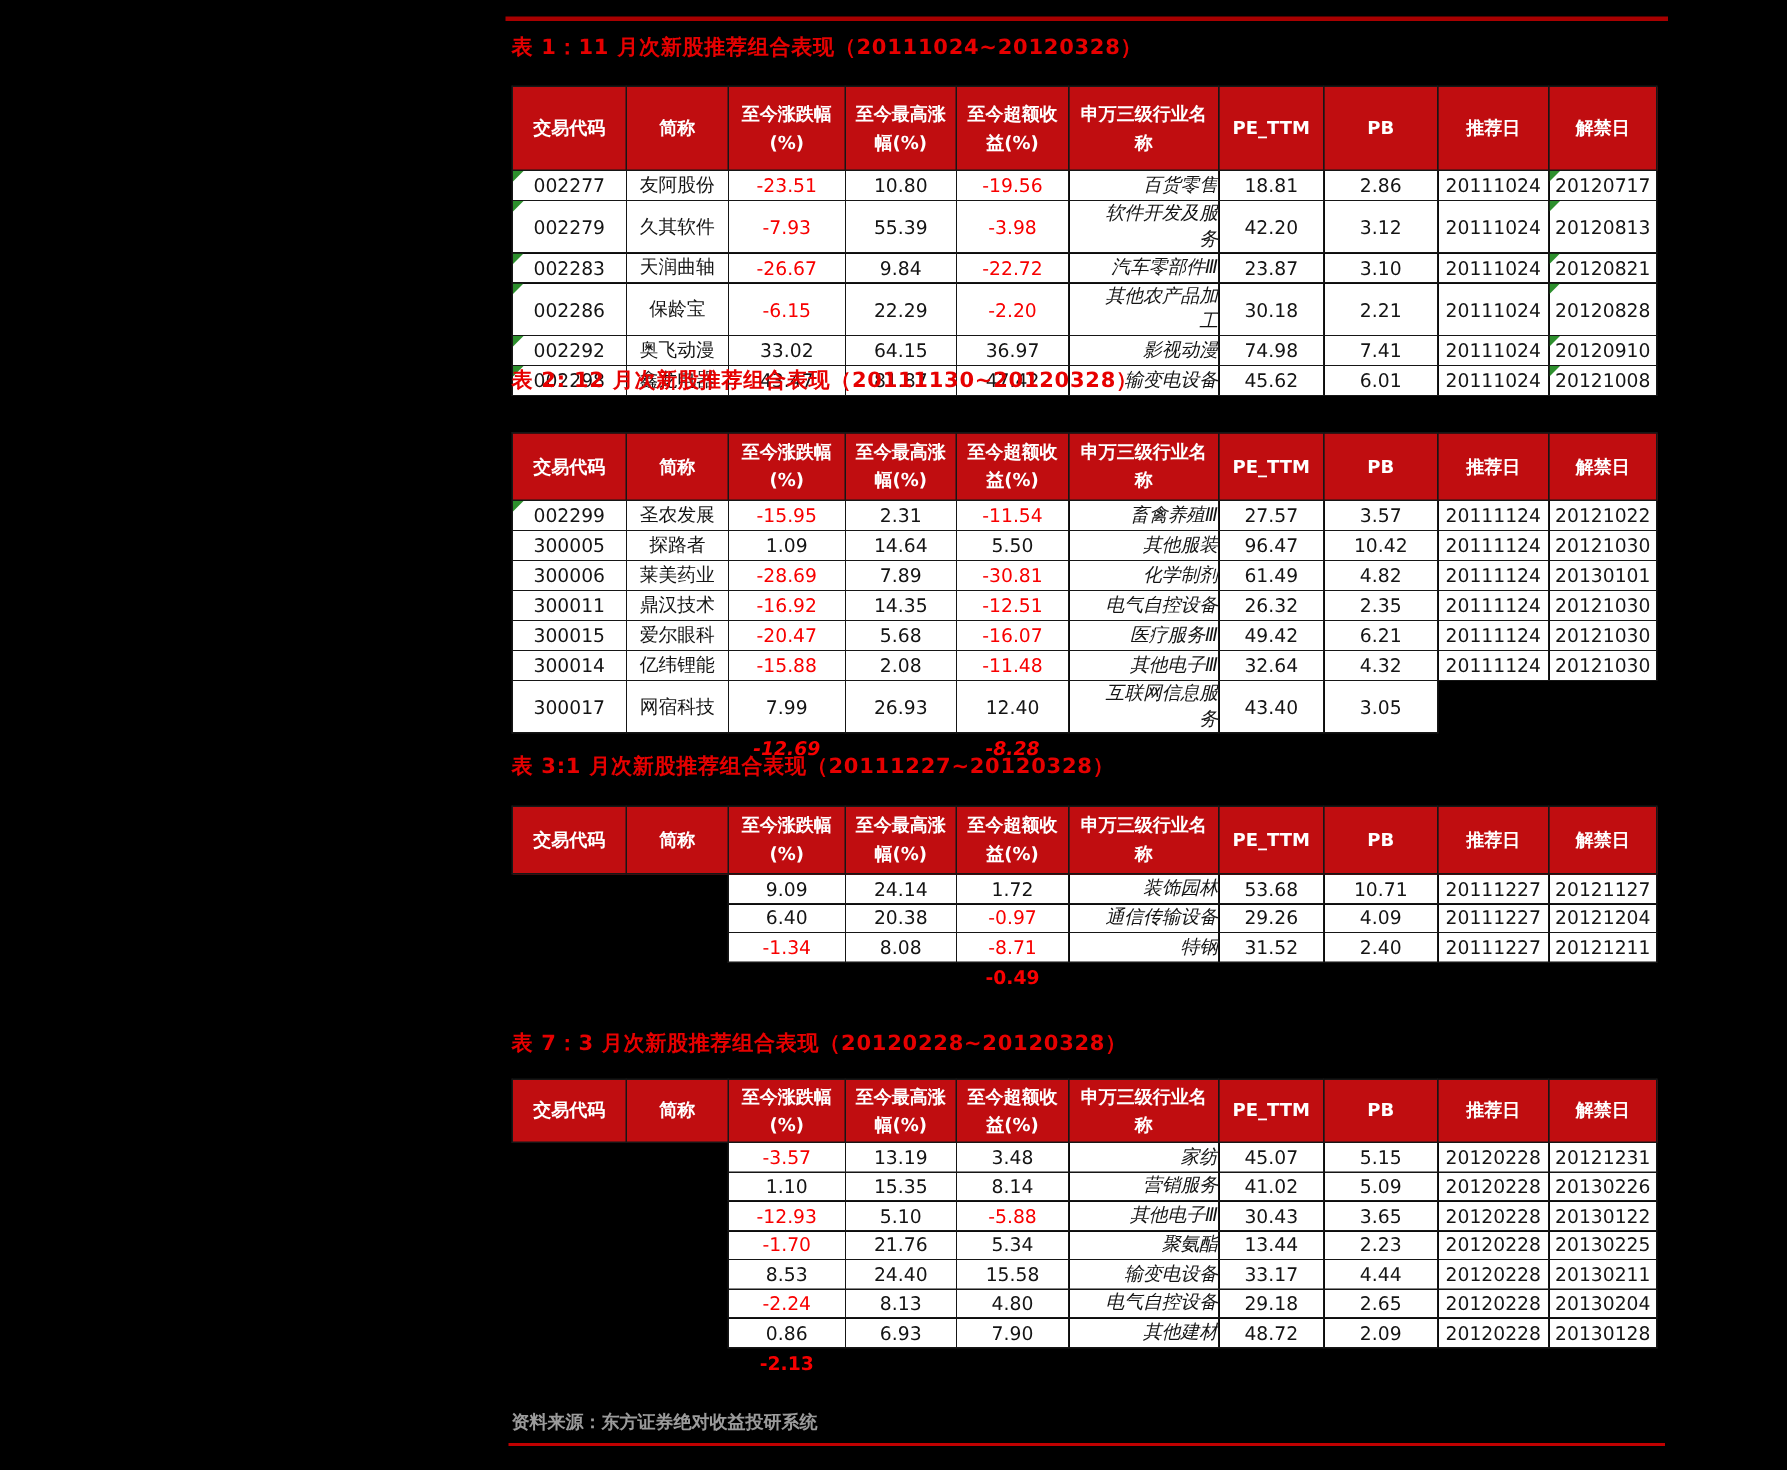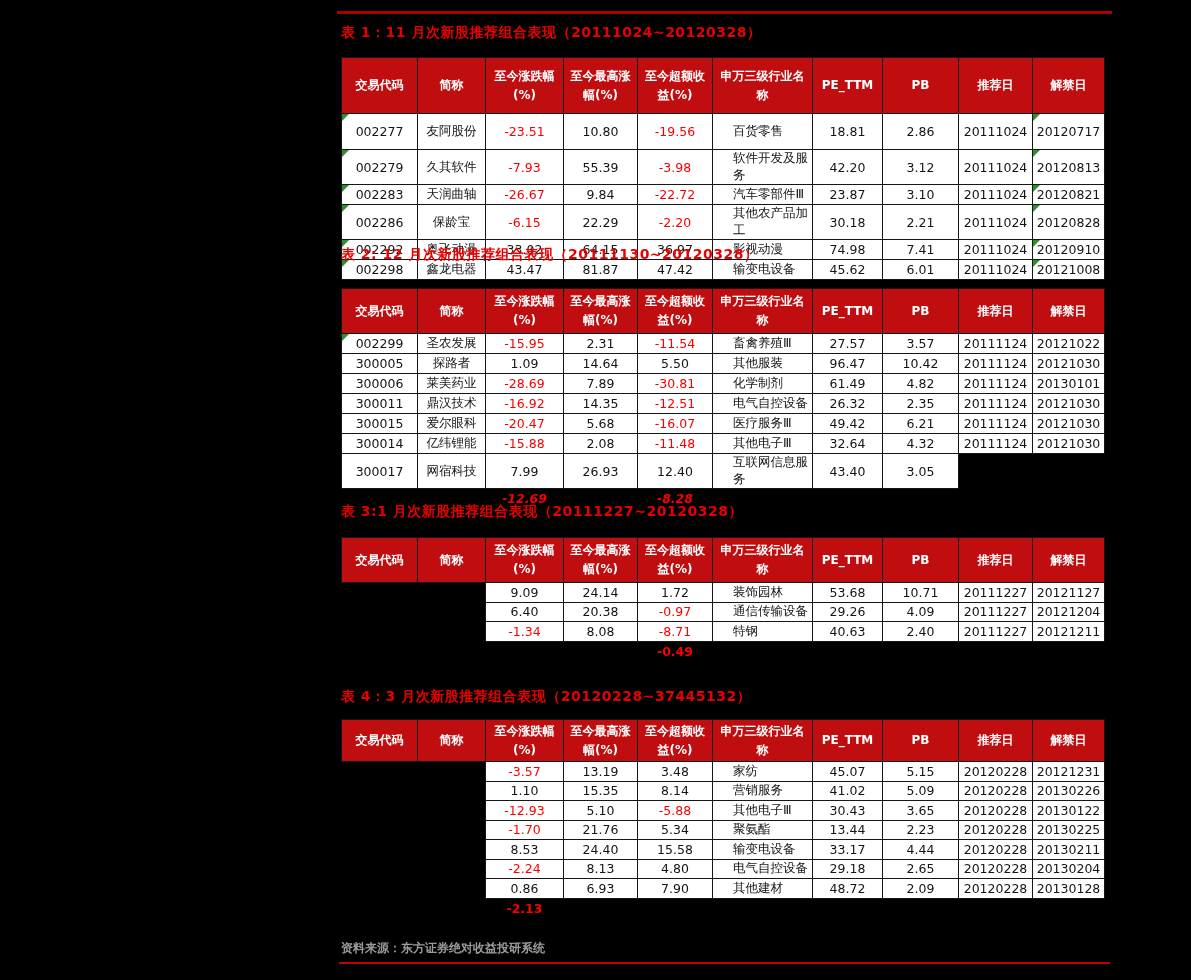--- a/index.html
+++ b/index.html
@@ -15,21 +15,21 @@
   }
   table.grid{position:absolute;left:341px;border-collapse:collapse;table-layout:fixed;}
   .grid th{
     background:var(--hdr-red);color:#ffffff;font-weight:bold;font-size:12px;line-height:1.55;
     white-space:pre-line;border:1px solid #161616;padding:0;text-align:center;
   }
   .grid td{
     background:#ffffff;border:1px solid #161616;font-size:12.5px;color:#141414;
     text-align:center;padding:0;position:relative;overflow:hidden;
   }
-  .grid td.left{text-align:left;padding-left:20px;}
+  .grid td.left{text-align:right;padding-left:20px;font-style:italic;}
   .grid td.neg{color:var(--neg-red);}
   .grid td.void{background:transparent;border:0;}
   .grid tr.summary td{background:transparent;border:0;color:var(--neg-red);font-weight:bold;font-size:12.5px;}
   .grid tr.summary td.italic{font-style:italic;}
   .corner{
     position:absolute;left:0;top:0;width:0;height:0;
     border-top:7px solid var(--mark-green);border-right:7px solid transparent;
   }
   .source-note{position:absolute;left:341px;top:940px;color:#9b9b9b;font-size:12px;font-weight:bold;}
 </style>
@@ -65,21 +65,21 @@
 益(%)</th>
           <th>申万三级行业名
 称</th>
           <th>PE_TTM</th>
           <th>PB</th>
           <th>推荐日</th>
           <th>解禁日</th>
         </tr>
       </thead>
       <tbody>
-        <tr style="height: 36px;">
+        <tr style="height: 20px;">
           <td>002277<span class="corner"></span></td>
           <td>友阿股份</td>
           <td class="neg">-23.51</td>
           <td>10.80</td>
           <td class="neg">-19.56</td>
           <td class="left">百货零售</td>
           <td>18.81</td>
           <td>2.86</td>
           <td>20111024</td>
           <td>20120717<span class="corner"></span></td>
@@ -336,41 +336,41 @@
           <td>20111227</td>
           <td>20121204</td>
         </tr>
         <tr style="height: 19.5px;">
           <td class="void"></td>
           <td class="void"></td>
           <td class="neg">-1.34</td>
           <td>8.08</td>
           <td class="neg">-8.71</td>
           <td class="left">特钢</td>
-          <td>40.63</td>
+          <td>31.52</td>
           <td>2.40</td>
           <td>20111227</td>
           <td>20121211</td>
         </tr>
         <tr class="summary" style="height: 19.5px;">
           <td class="void"></td>
           <td class="void"></td>
           <td class="void"></td>
           <td class="void"></td>
           <td class="void">-0.49</td>
           <td class="void"></td>
           <td class="void"></td>
           <td class="void"></td>
           <td class="void"></td>
           <td class="void"></td>
         </tr>
       </tbody>
     </table>
 
-  <div class="tbl-title" style="top:686px">表 4：3 月次新股推荐组合表现（20120228~37445132）</div>
+  <div class="tbl-title" style="top:686px">表 7：3 月次新股推荐组合表现（20120228~20120328）</div>
   <table class="grid" style="top:719px">
       <colgroup>
         <col style="width: 76px;">
         <col style="width: 68px;">
         <col style="width: 78px;">
         <col style="width: 74px;">
         <col style="width: 75px;">
         <col style="width: 100px;">
         <col style="width: 70px;">
         <col style="width: 76px;">

